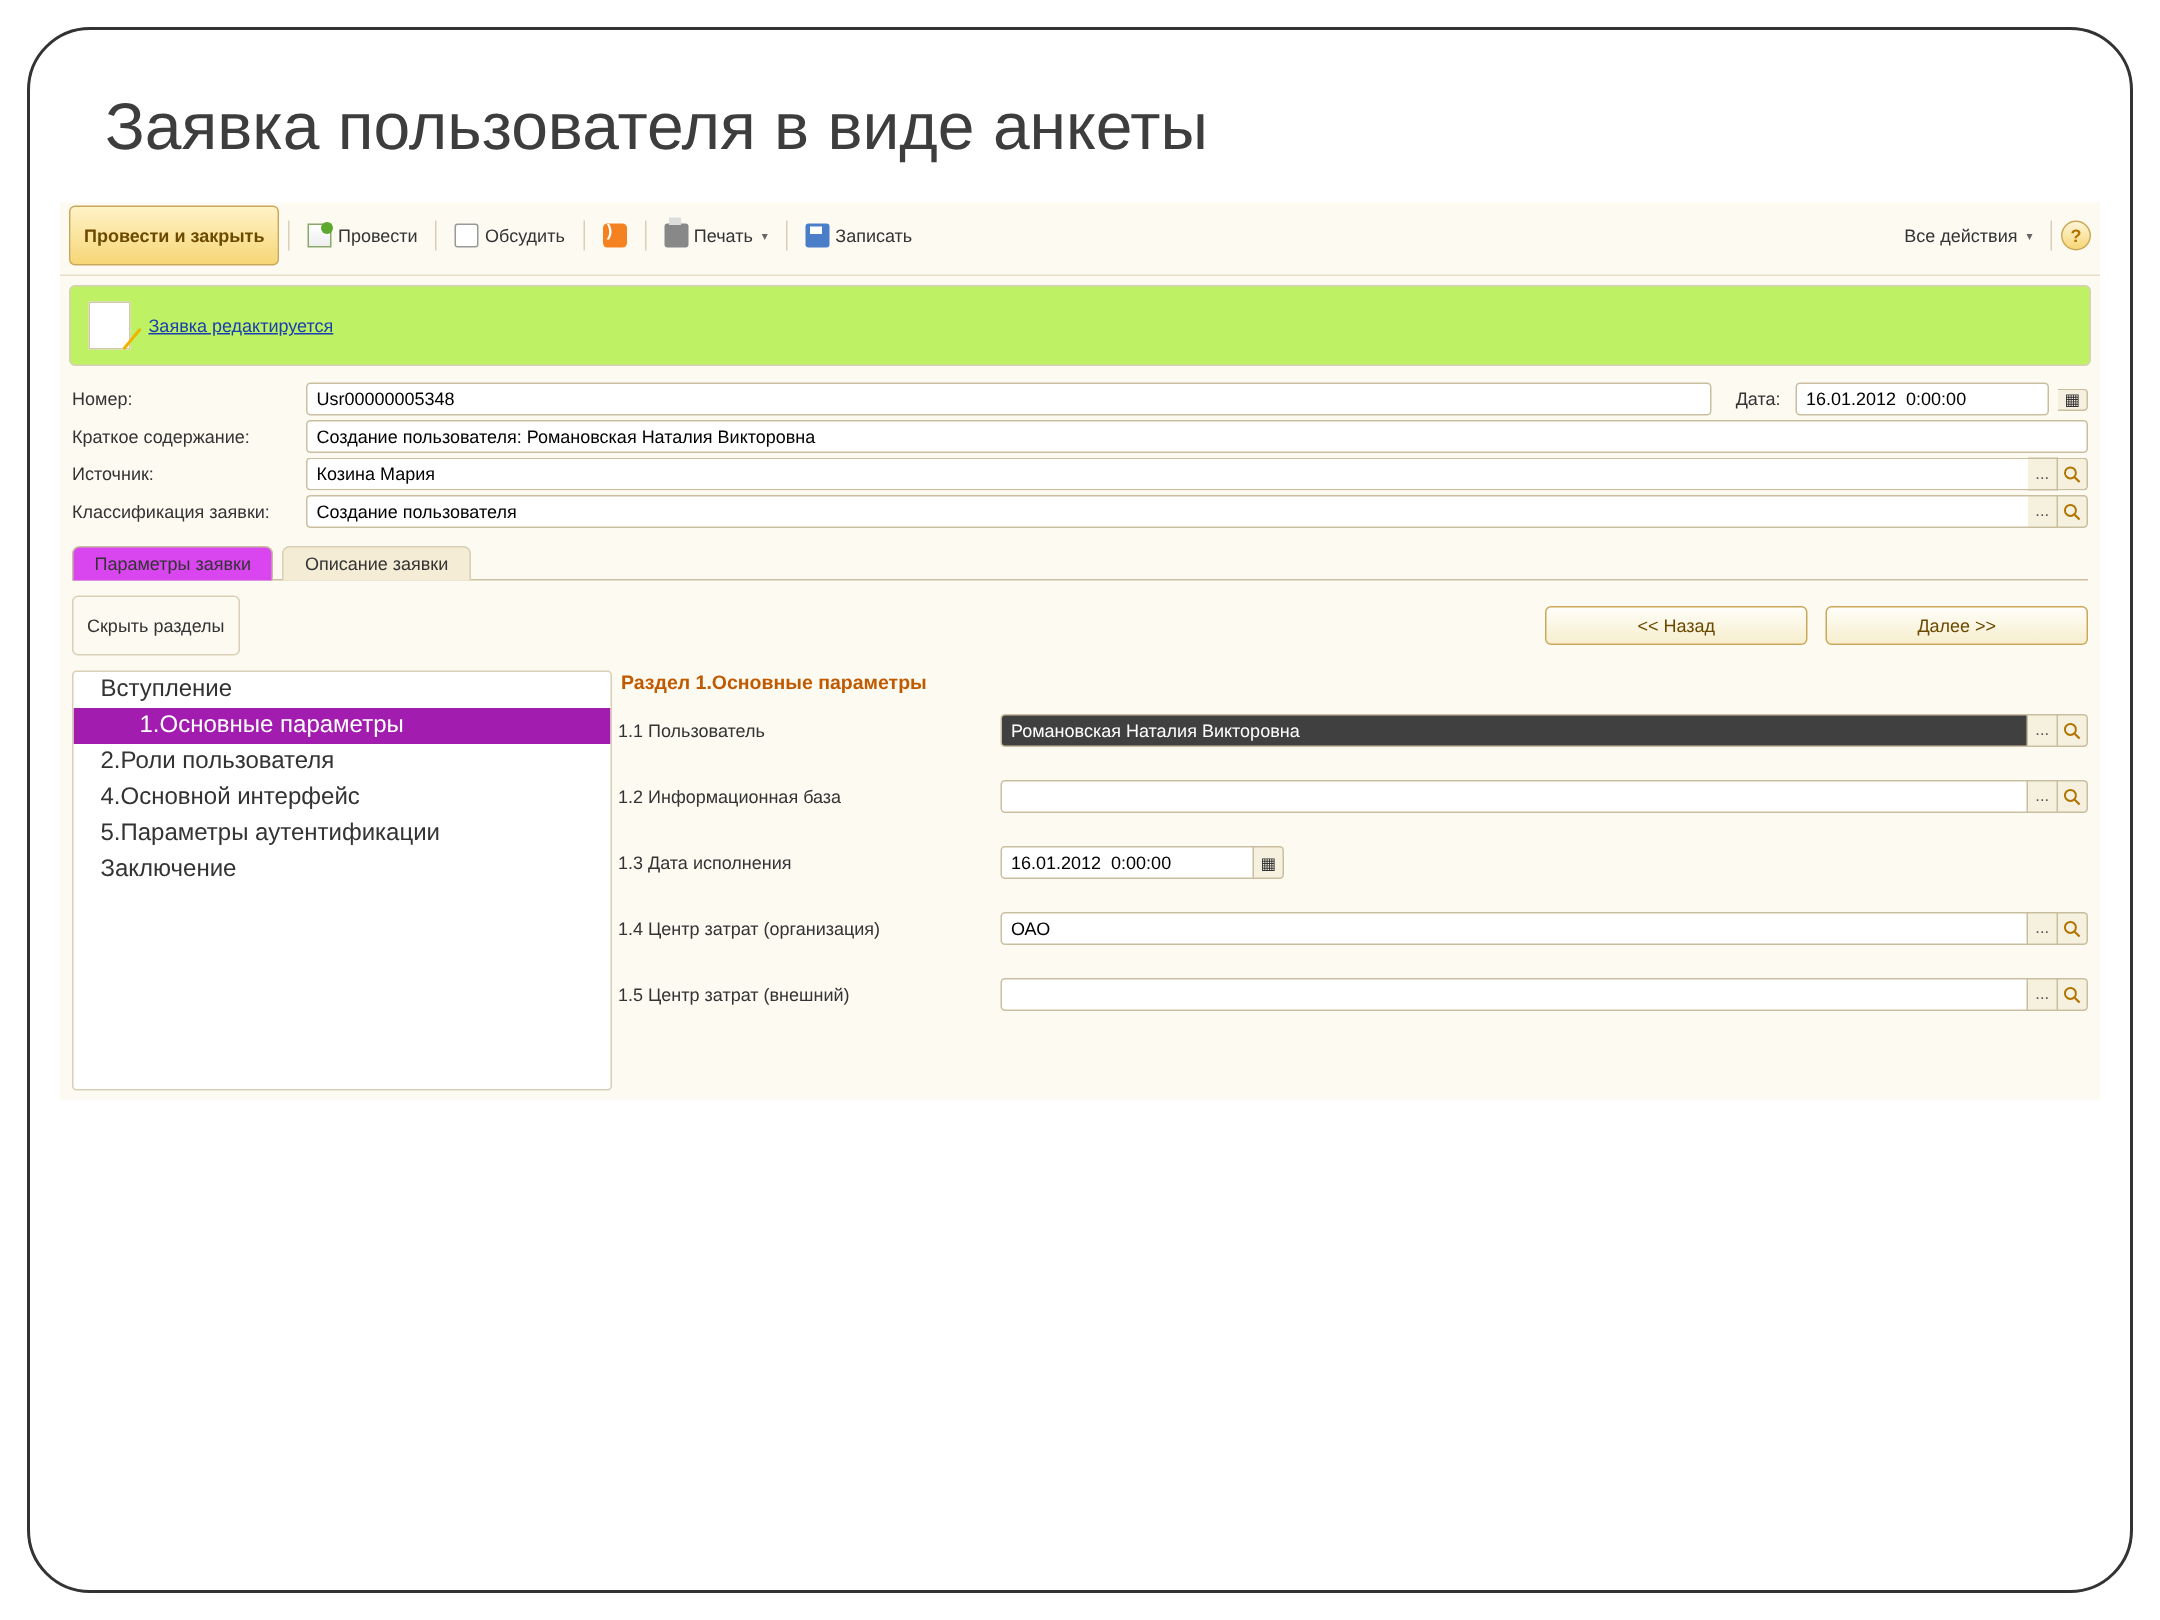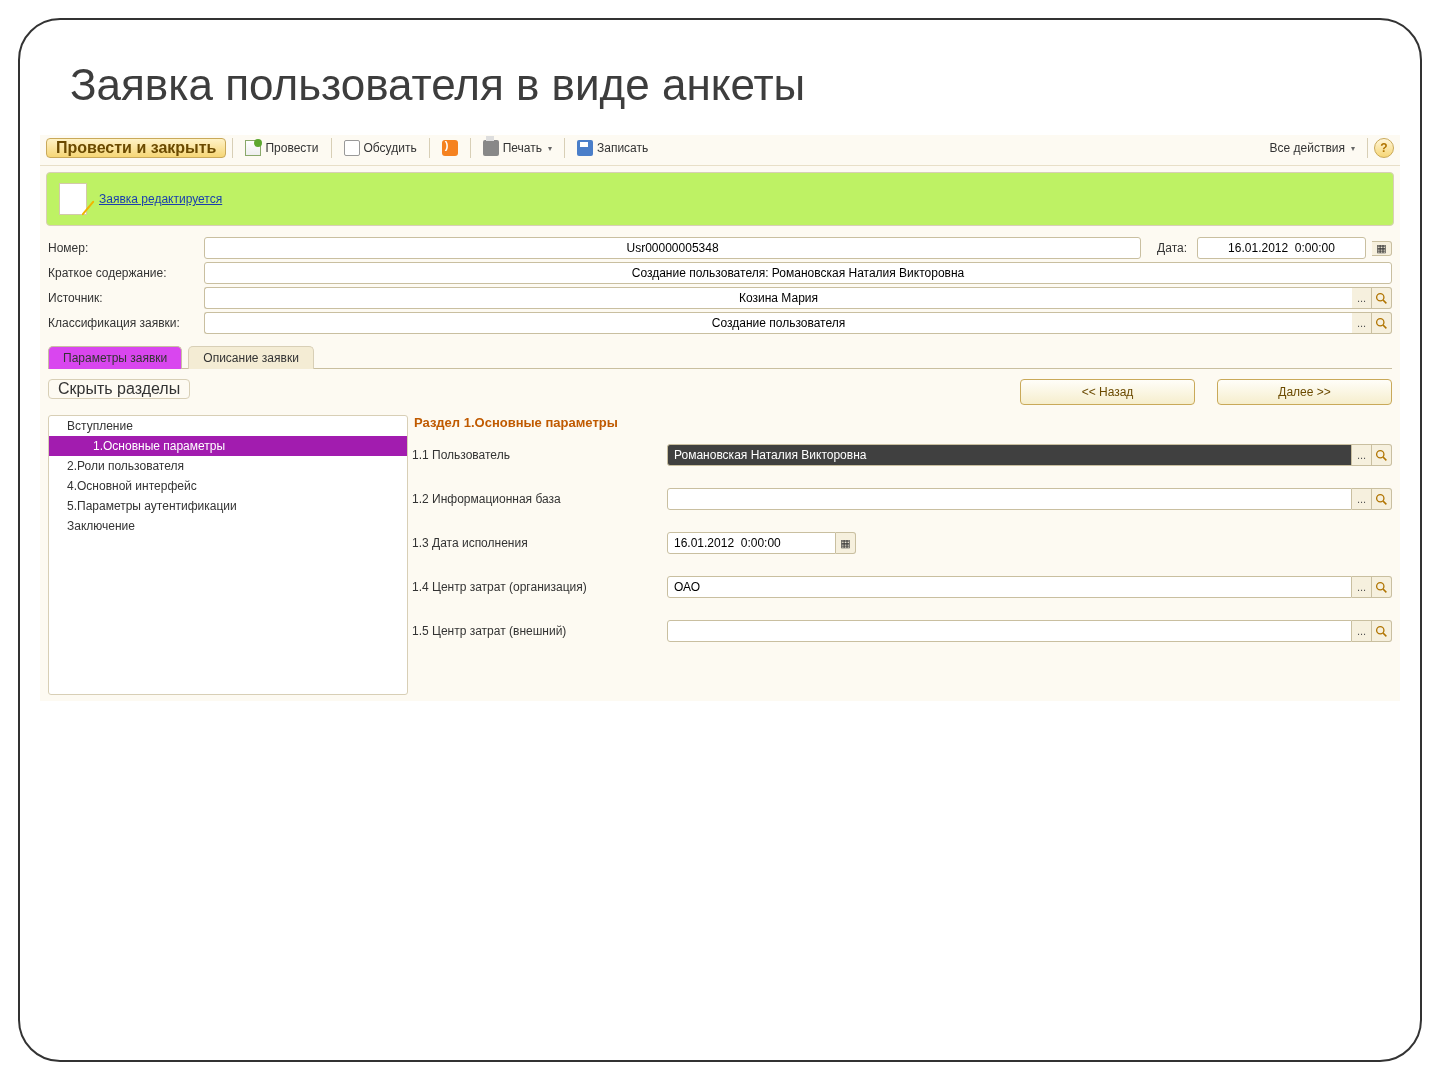--- a/index.html
+++ b/index.html
@@ -2,49 +2,49 @@
 <html><head>
 <meta charset="utf-8">
 <style>
 * { box-sizing: border-box; font-family: Arial, sans-serif; }
 body { margin: 0; background: #fff; width: 1440px; height: 1080px; position: relative; }
 .slide-frame { position: absolute; top: 18px; left: 18px; right: 18px; bottom: 18px; border: 2px solid #333; border-radius: 42px; padding: 40px 20px 20px 20px; }
 .slide-title { font-size: 44px; color: #3d3d3d; margin: 0 0 25px 30px; font-weight: normal; }
 .app { background: #fdfaf2; border: 0; font-size: 12px; color: #333; }
 .form-title { color: #c87800; font-size: 17px; font-weight: bold; padding: 3px 6px 7px 6px; }
 .toolbar { display: flex; align-items: center; padding: 2px 6px 6px 6px; gap: 4px; border-bottom: 1px solid #e8dfc8; }
-.btn { display: inline-flex; align-items: center; gap: 5px; padding: 3px 9px; border: 1px solid #c9a959; border-radius: 4px; background: linear-gradient(#fff2c6,#f6d676); color: #6b4a00; font-weight: bold; font-size: 16px; cursor: pointer; height: 20px; }
+.btn { display: inline-flex; align-items: center; gap: 5px; padding: 3px 9px; border: 1px solid #c9a959; border-radius: 4px; background: linear-gradient(#fff2c6,#f6d676); color: #6b4a00; font-weight: bold; font-size: 12px; cursor: pointer; height: 40px; }
 .btn.light { background: #fdfaf2; border-color: #d8cfb6; font-weight: normal; color: #333; }
 .tlink { display: inline-flex; align-items: center; gap: 4px; padding: 3px 6px; color: #333; font-size: 12px; cursor: pointer; text-align: center; }
 .sep { width: 1px; height: 20px; background: #d8cfb6; margin: 0 2px; }
 .spacer { flex: 1; }
 .help-circle { width: 20px; height: 20px; border-radius: 50%; border: 1px solid #c9a959; background: linear-gradient(#fff6d9,#f6d676); color: #b07400; display: inline-flex; align-items: center; justify-content: center; font-weight: bold; cursor: pointer; }
 .info-panel { margin: 6px; border: 1px solid #d8cfb6; border-radius: 4px; padding: 10px 12px; display: flex; align-items: center; gap: 12px; background: #bef264; }
 .info-icon { width: 28px; height: 32px; border: 1px solid #d3c9aa; background: #fff; position: relative; }
 .info-icon::after { content: ""; position: absolute; right: -3px; bottom: -3px; width: 2px; height: 18px; background: #f0b400; transform: rotate(40deg); border-radius: 1px; }
 .info-link { color: #1a3fae; text-decoration: underline; cursor: pointer; }
 .fields { padding: 2px 8px; }
 .frow { display: flex; align-items: center; margin: 3px 0; gap: 6px; }
 .flabel { width: 150px; font-size: 12px; color: #333; }
-.finput { flex: 1; height: 22px; border: 1px solid #c9bfa0; border-radius: 3px; padding: 2px 6px; background: #fff; font-size: 12px; text-align: center; }
+.finput { flex: 1; height: 22px; border: 1px solid #c9bfa0; border-radius: 3px; padding: 2px 6px; background: #fff; font-size: 12px; }
 .finput.date { flex: 0 0 160px; }
 .lookup-wrap { flex: 1; display: flex; align-items: stretch; }
 .lookup-wrap .finput { border-top-right-radius: 0; border-bottom-right-radius: 0; border-right: none; }
 .lookup-btn { width: 20px; border: 1px solid #c9bfa0; border-left: none; background: #f6f0de; display: flex; align-items: center; justify-content: center; cursor: pointer; font-size: 11px; color: #555; }
 .lookup-btn.mag { border-top-right-radius: 3px; border-bottom-right-radius: 3px; color: #b07400; }
 .date-btn { width: 20px; border: 1px solid #c9bfa0; border-left: none; border-top-right-radius: 3px; border-bottom-right-radius: 3px; background: #f6f0de; display: flex; align-items: center; justify-content: center; cursor: pointer; font-size: 11px; }
 .tabs { display: flex; gap: 6px; padding: 6px 8px 0 8px; }
 .tab { padding: 4px 14px; border: 1px solid #d8cfb6; border-bottom: none; border-radius: 5px 5px 0 0; background: #f4ecd4; font-size: 12px; cursor: pointer; position: relative; top: 1px; }
 .tab.active { background: #d946ef; border-color: #c9bfa0; z-index: 2; }
 .tab-body { border-top: 1px solid #c9bfa0; margin: 0 8px; padding: 6px 0; }
-.tab-toolbar { display: flex; align-items: flex-start; padding: 4px 0 10px 0; gap: 22px; }
+.tab-toolbar { display: flex; align-items: center; padding: 4px 0 10px 0; gap: 12px; }
 .navbtn { width: 175px; height: 26px; border: 1px solid #c9a959; border-radius: 4px; background: linear-gradient(#fffef9,#f6eecd); color: #6b4a00; font-size: 12px; cursor: pointer; }
 .main-split { display: flex; gap: 4px; }
 .nav-tree { width: 360px; border: 1px solid #d8cfb6; border-radius: 3px; background: #fff; height: 280px; overflow: hidden; }
-.tree-item { padding: 3px 8px 3px 18px; font-size: 12px; cursor: pointer; }
+.tree-item { padding: 3px 8px 3px 18px; font-size: 16px; cursor: pointer; }
 .tree-item.sel { background: #a21caf; color: #fff; padding-left: 44px; }
 .section-body { flex: 1; }
 .section-title { color: #c05a00; font-weight: bold; font-size: 13px; padding: 0 0 14px 2px; }
 .prow { display: flex; align-items: center; margin: 0 0 22px 0; }
 .plabel { width: 255px; font-size: 12px; }
 .pinput-wrap { flex: 1; display: flex; align-items: stretch; }
 .pinput { flex: 1; height: 22px; border: 1px solid #c9bfa0; border-radius: 3px 0 0 3px; padding: 2px 6px; background: #fff; font-size: 12px; }
 .pinput.sel { background: #404040; color: #fff; }
 .pinput.date { flex: 0 0 155px; border-radius: 3px 0 0 3px; }
 .ico { width: 16px; height: 16px; display: inline-block; }

